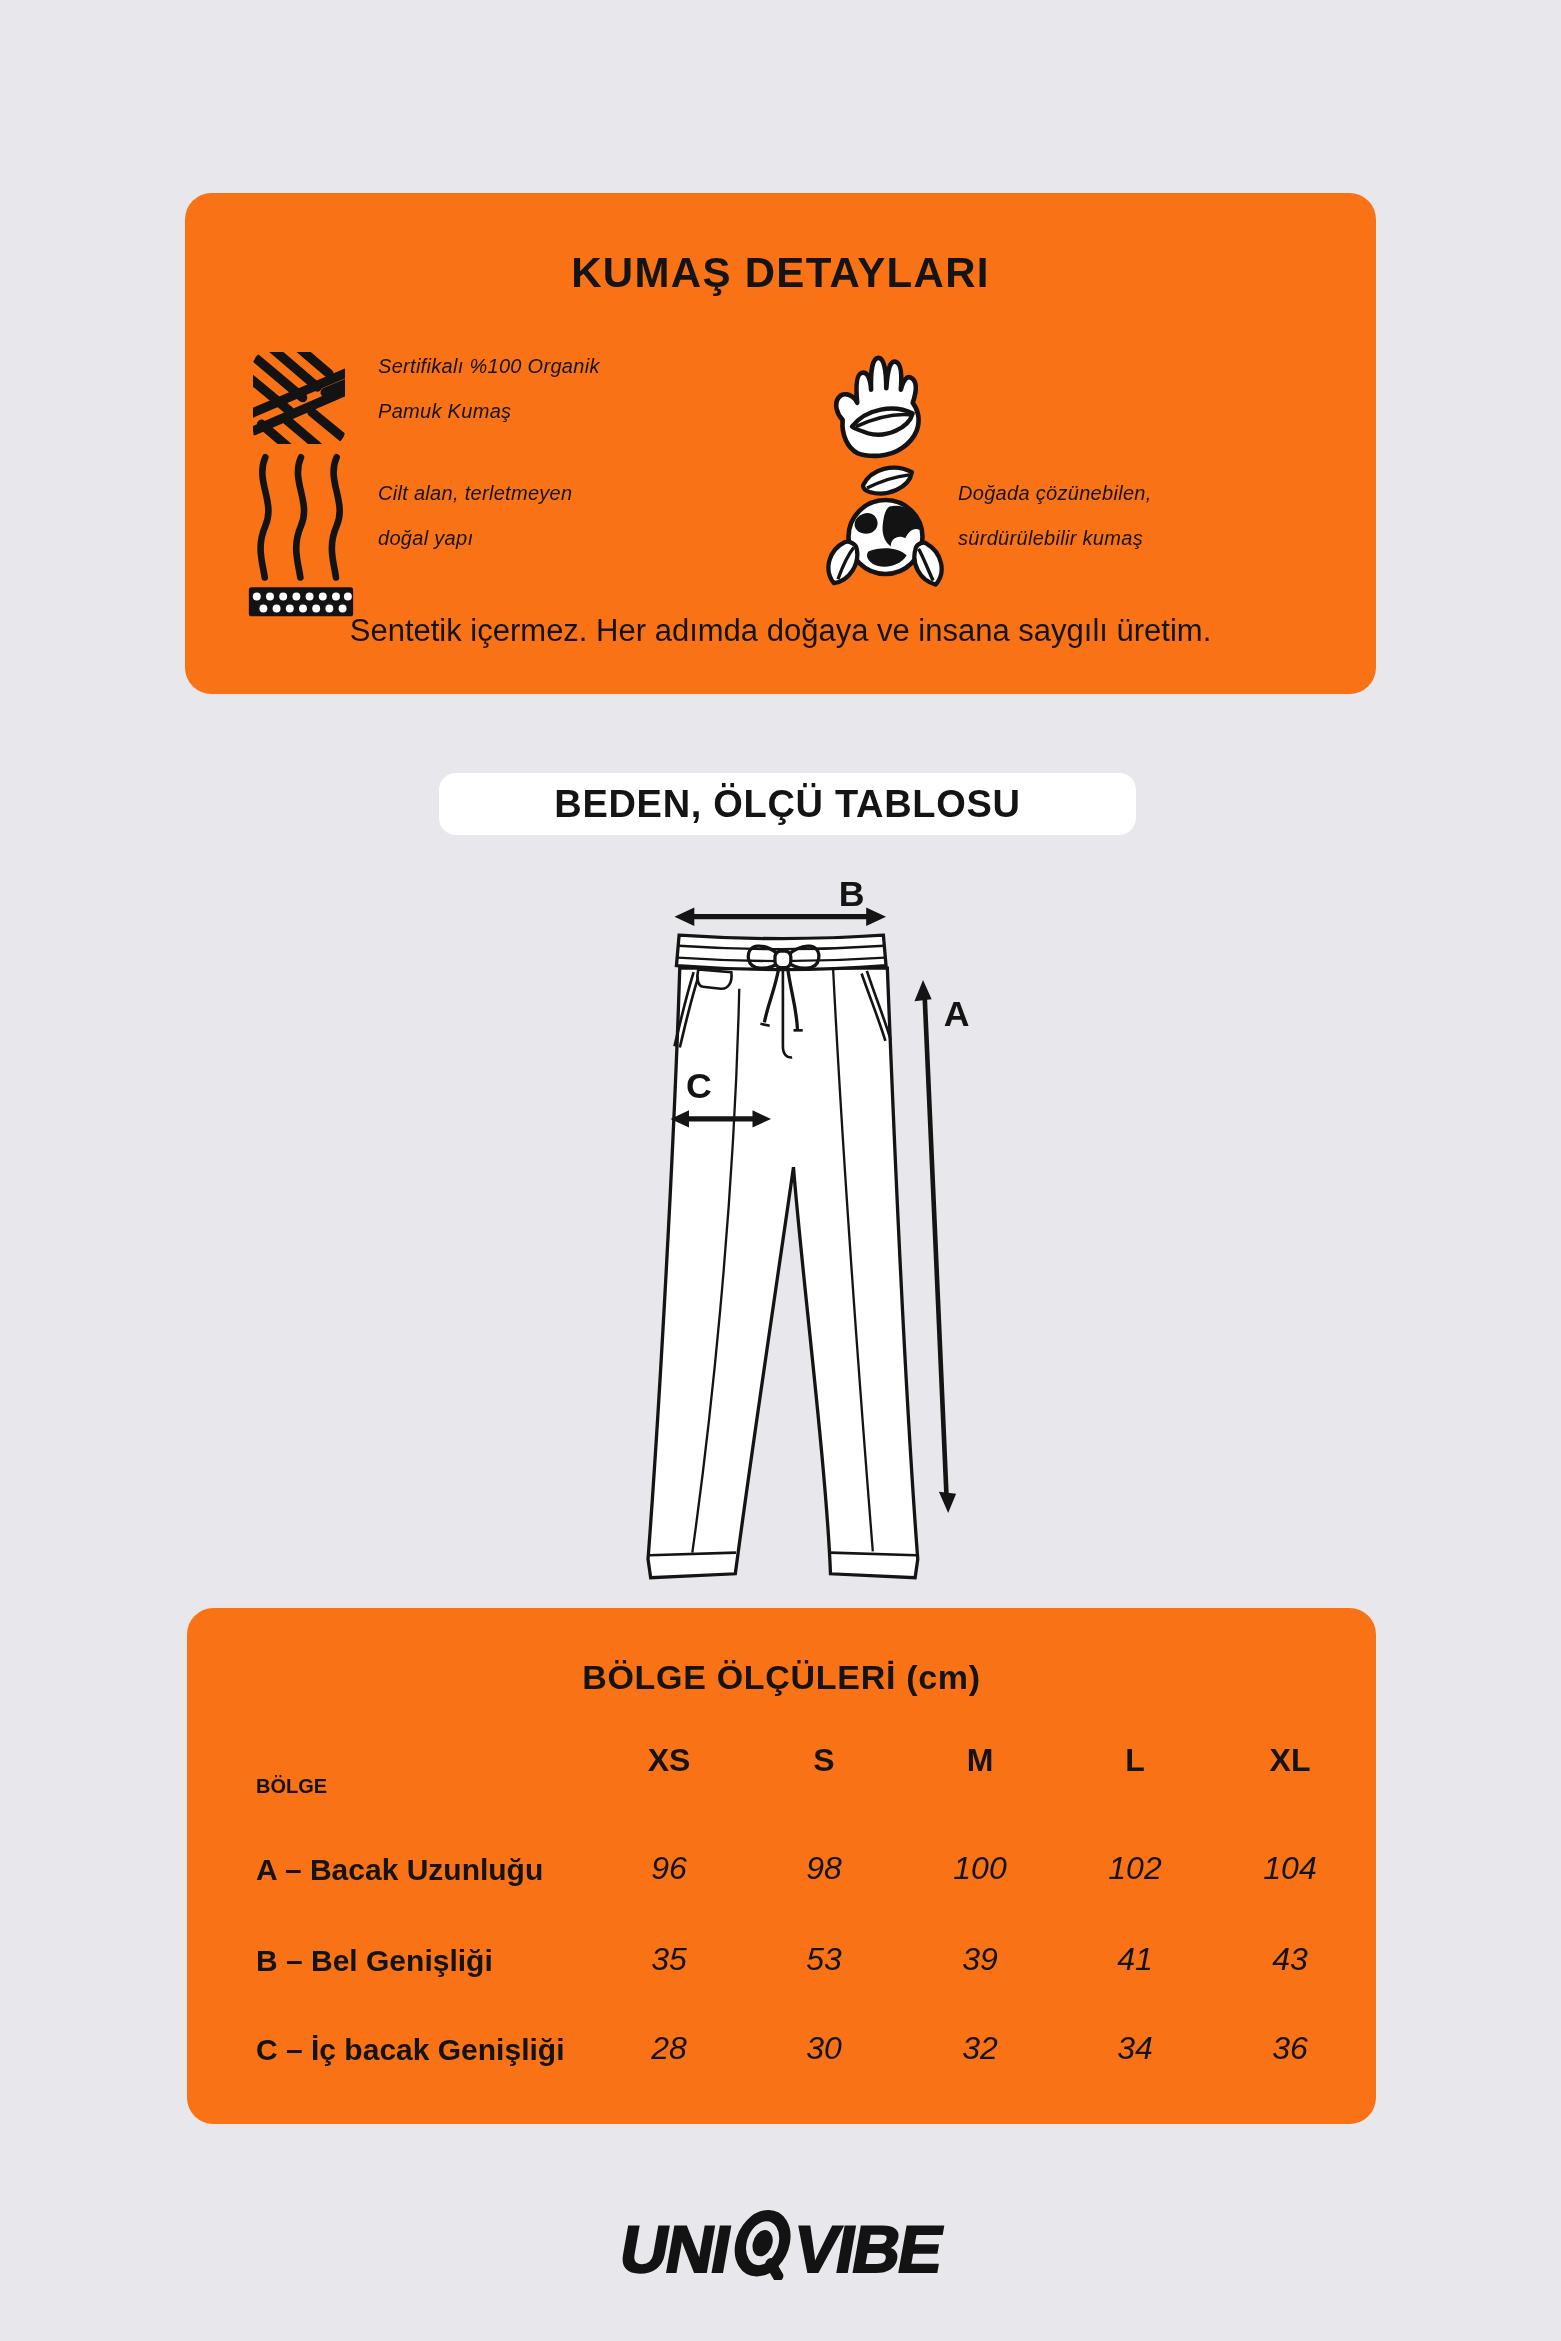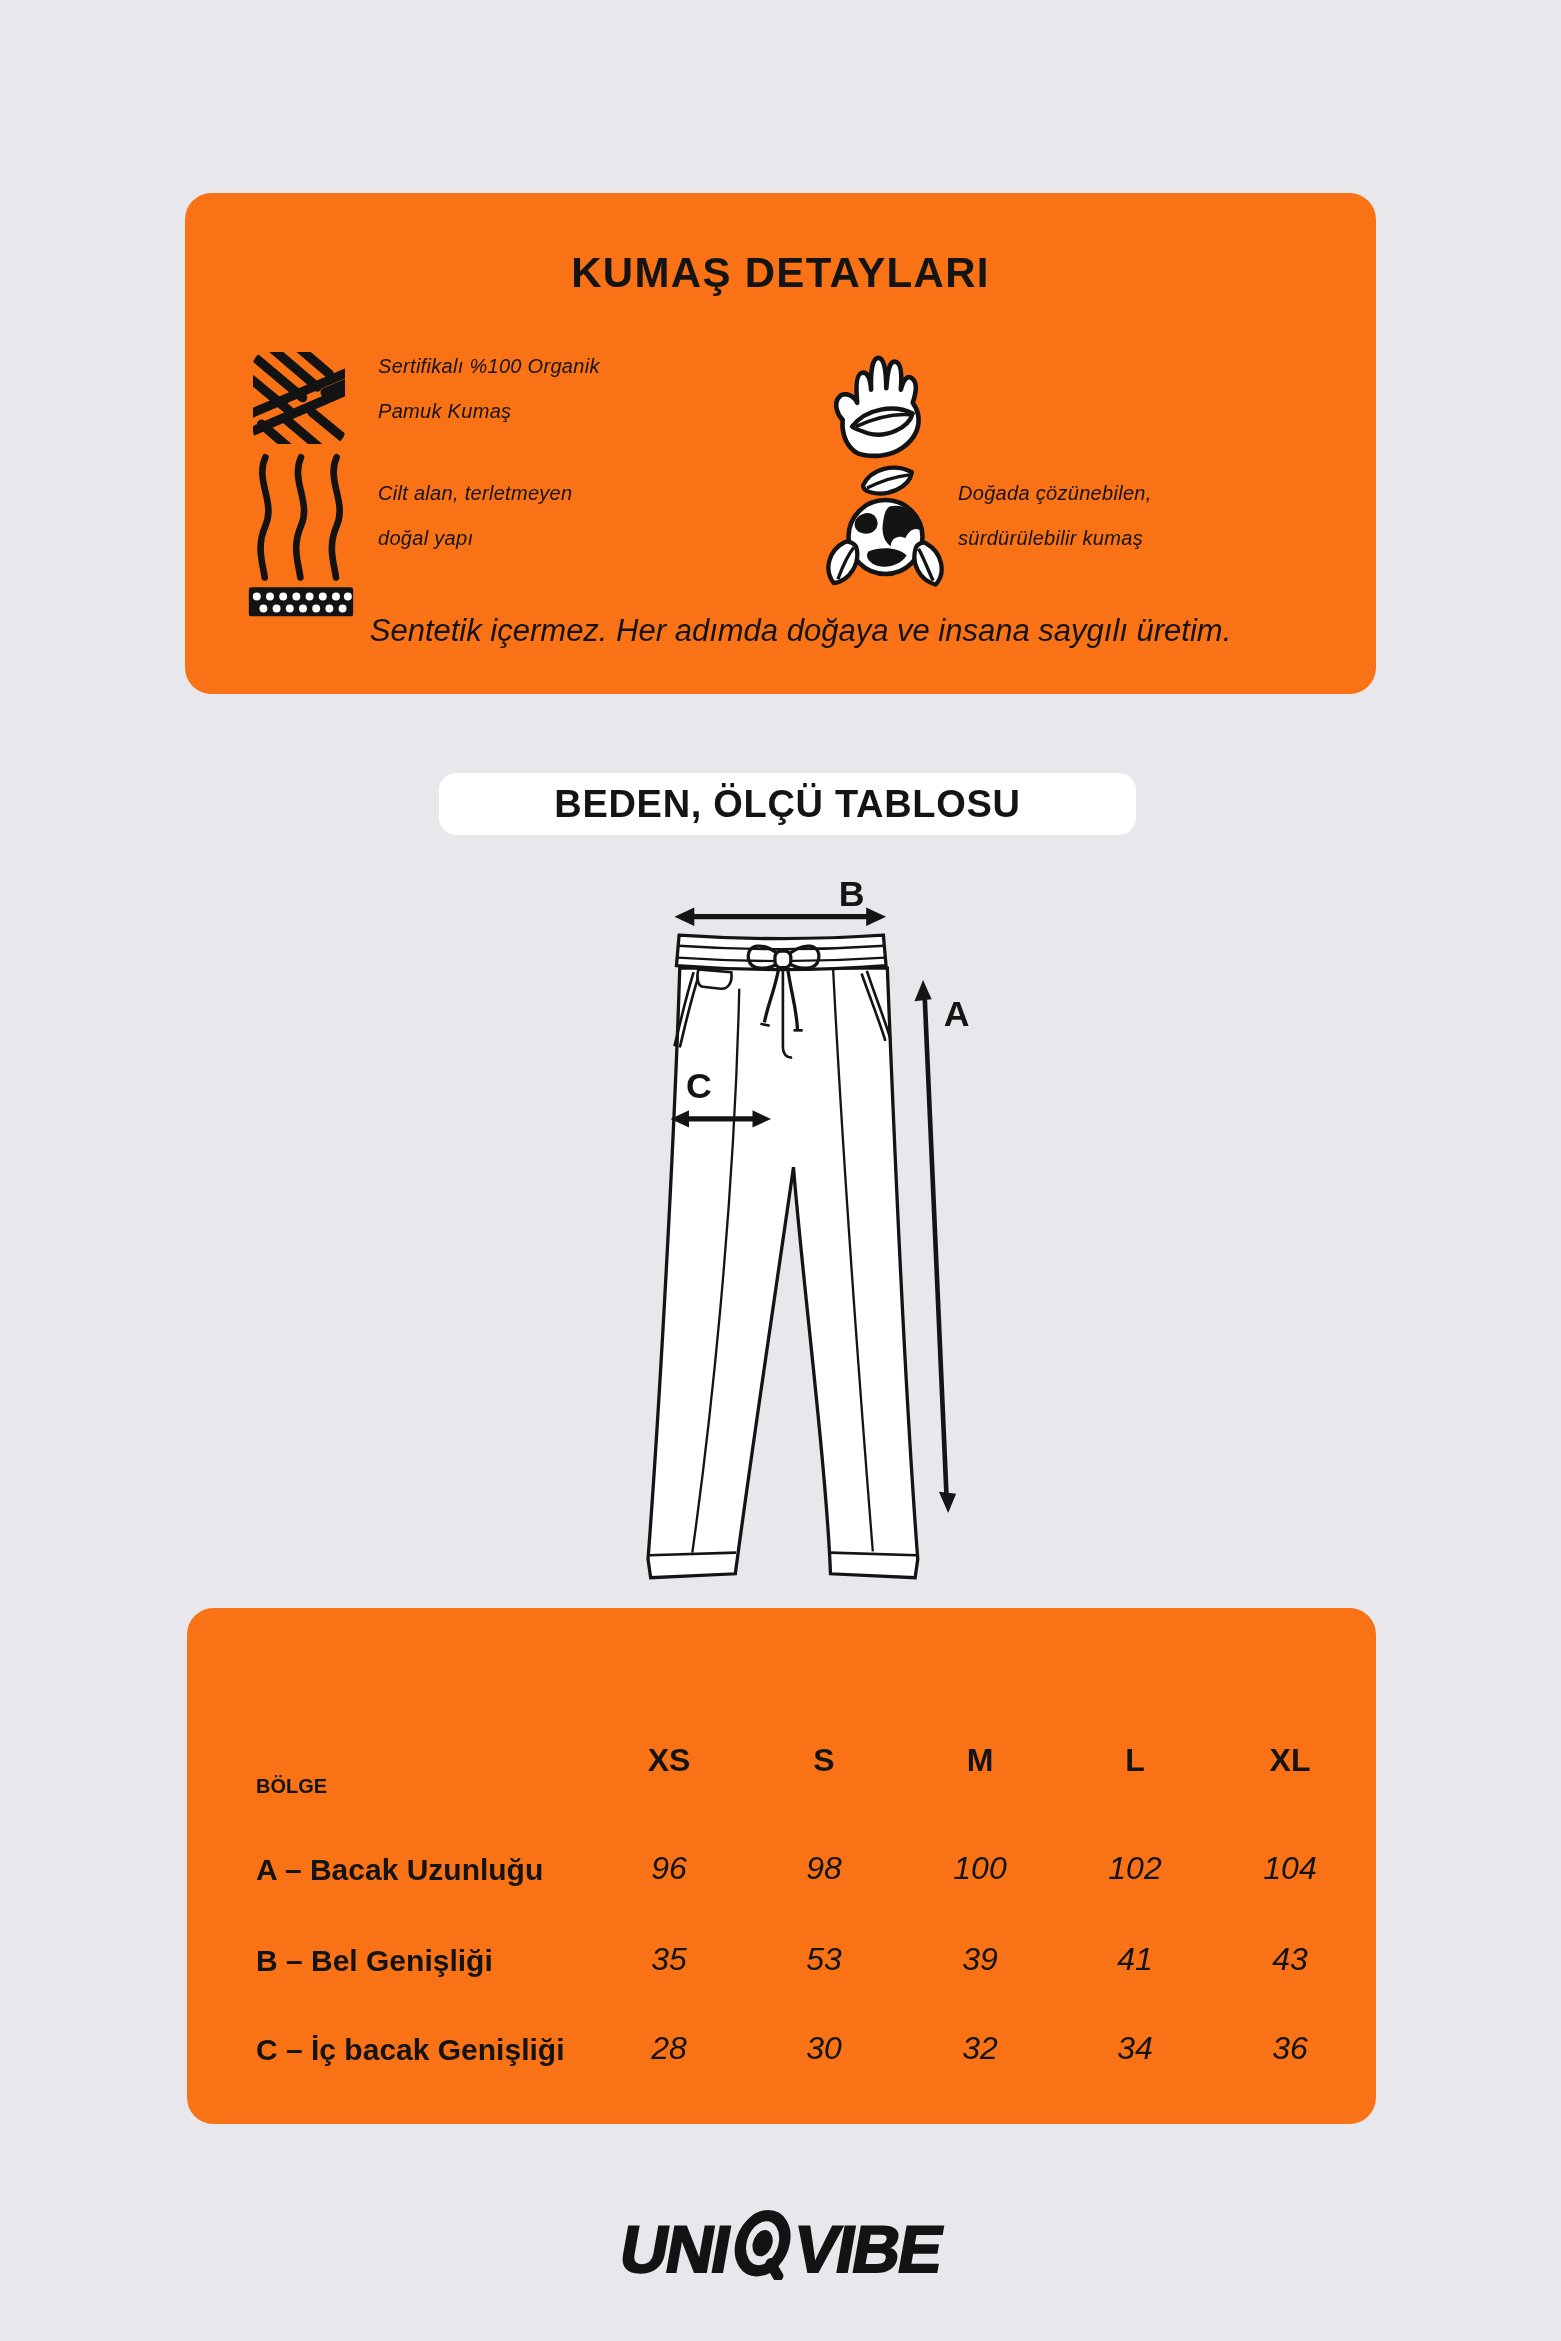--- a/index.html
+++ b/index.html
@@ -13,21 +13,21 @@
   .f-icon{position:absolute;}
   .f-text{position:absolute;font-style:italic;font-size:20px;line-height:45px;letter-spacing:0.3px;}
   #icon-fabric{left:66px;top:157px;}
   #icon-hand{left:643px;top:149px;}
   #text-2{left:773px;top:151px;}
   #icon-steam{left:63px;top:259px;}
   #text-3{left:193px;top:278px;}
   #icon-eco{left:641px;top:266px;}
   #text-4{left:773px;top:278px;}
   .fabric-footer{position:absolute;top:420px;left:0;width:100%;text-align:center;
-                 font-style:italic;font-size:31px;margin-left:20px;}
+                 font-size:31px;}
   
   #size-pill{position:absolute;left:439px;top:773px;width:697px;height:62px;
              background:#fff;border-radius:17px;display:flex;align-items:center;
              justify-content:center;font-size:38px;font-weight:bold;letter-spacing:0.7px;}
   
   #pants-diagram{position:absolute;left:628px;top:873px;width:364px;height:714px;}
   
   #table-card{left:187px;top:1608px;width:1189px;height:516px;}
   .table-title{position:absolute;top:50px;left:0;width:100%;text-align:center;
                font-size:34px;font-weight:bold;letter-spacing:0.7px;}
@@ -203,20 +203,21 @@
       <polygon points="484,968 470,936 496,939" fill="#141414"></polygon>
 
       <text data-name="label-c" x="107" y="340" text-anchor="middle" font-size="54" font-weight="bold" fill="#141414">C</text>
       <line x1="80" y1="372" x2="200" y2="372" stroke="#141414" stroke-width="8"></line>
       <polygon points="64,372 92,359 92,385" fill="#141414"></polygon>
       <polygon points="216,372 188,359 188,385" fill="#141414"></polygon>
     </svg>
   </div>
 
   <div class="card" id="table-card" data-name="measurements-table-card">
+    <div class="table-title" data-name="table-title">BÖLGE ÖLÇÜLERİ (cm)</div>
 
     <div class="region-h" data-name="column-header-region">BÖLGE</div>
     <div class="size-h" style="left:482px" data-name="column-header-xs">XS</div>
     <div class="size-h" style="left:637px" data-name="column-header-s">S</div>
     <div class="size-h" style="left:793px" data-name="column-header-m">M</div>
     <div class="size-h" style="left:948px" data-name="column-header-l">L</div>
     <div class="size-h" style="left:1103px" data-name="column-header-xl">XL</div>
 
     <div class="row-label" style="top:245px" data-name="table-row-label-a">A – Bacak Uzunluğu</div>
     <div class="cell" style="left:482px;top:242px" data-name="table-cell">96</div>

